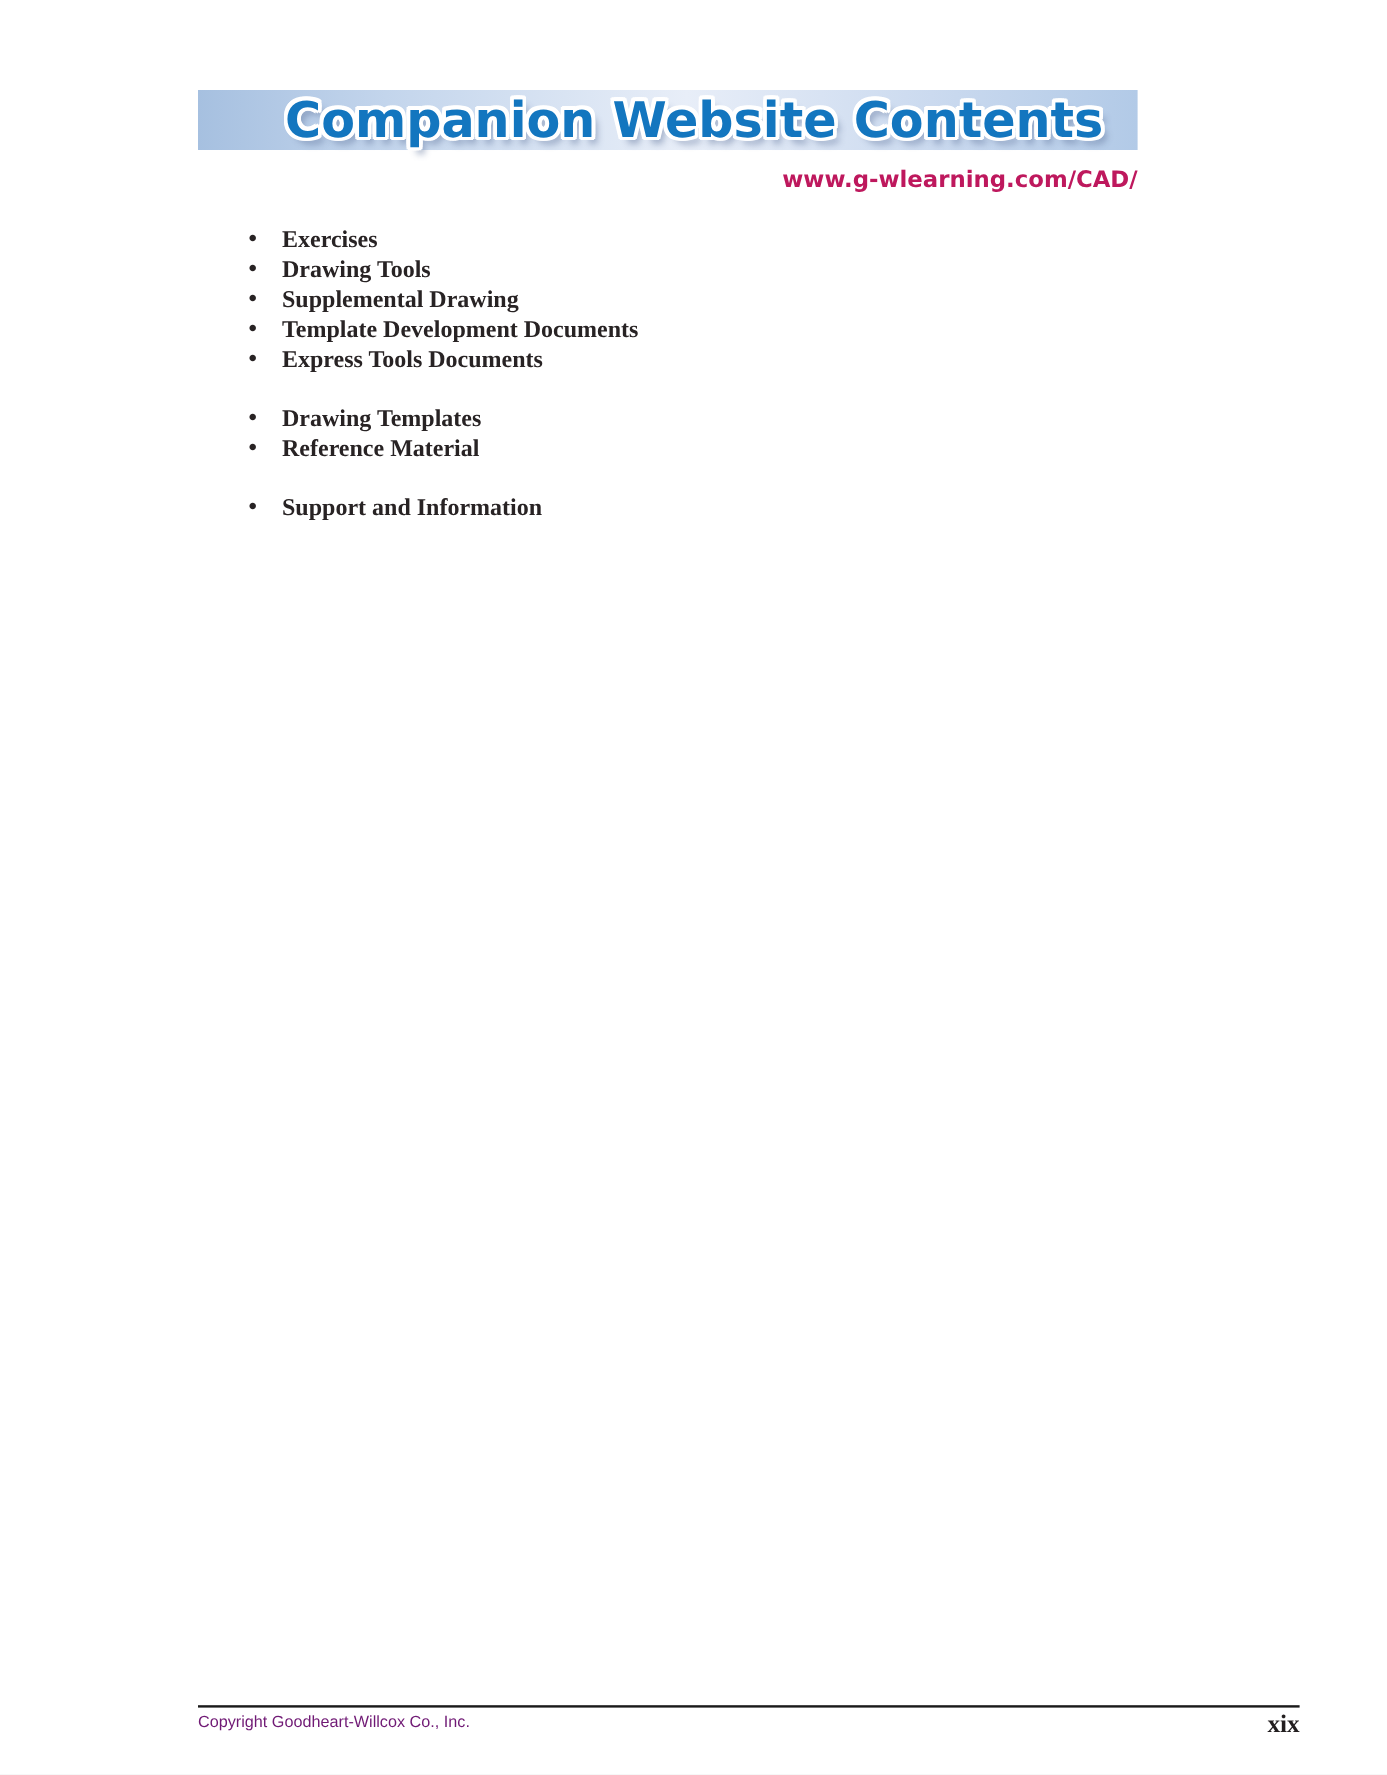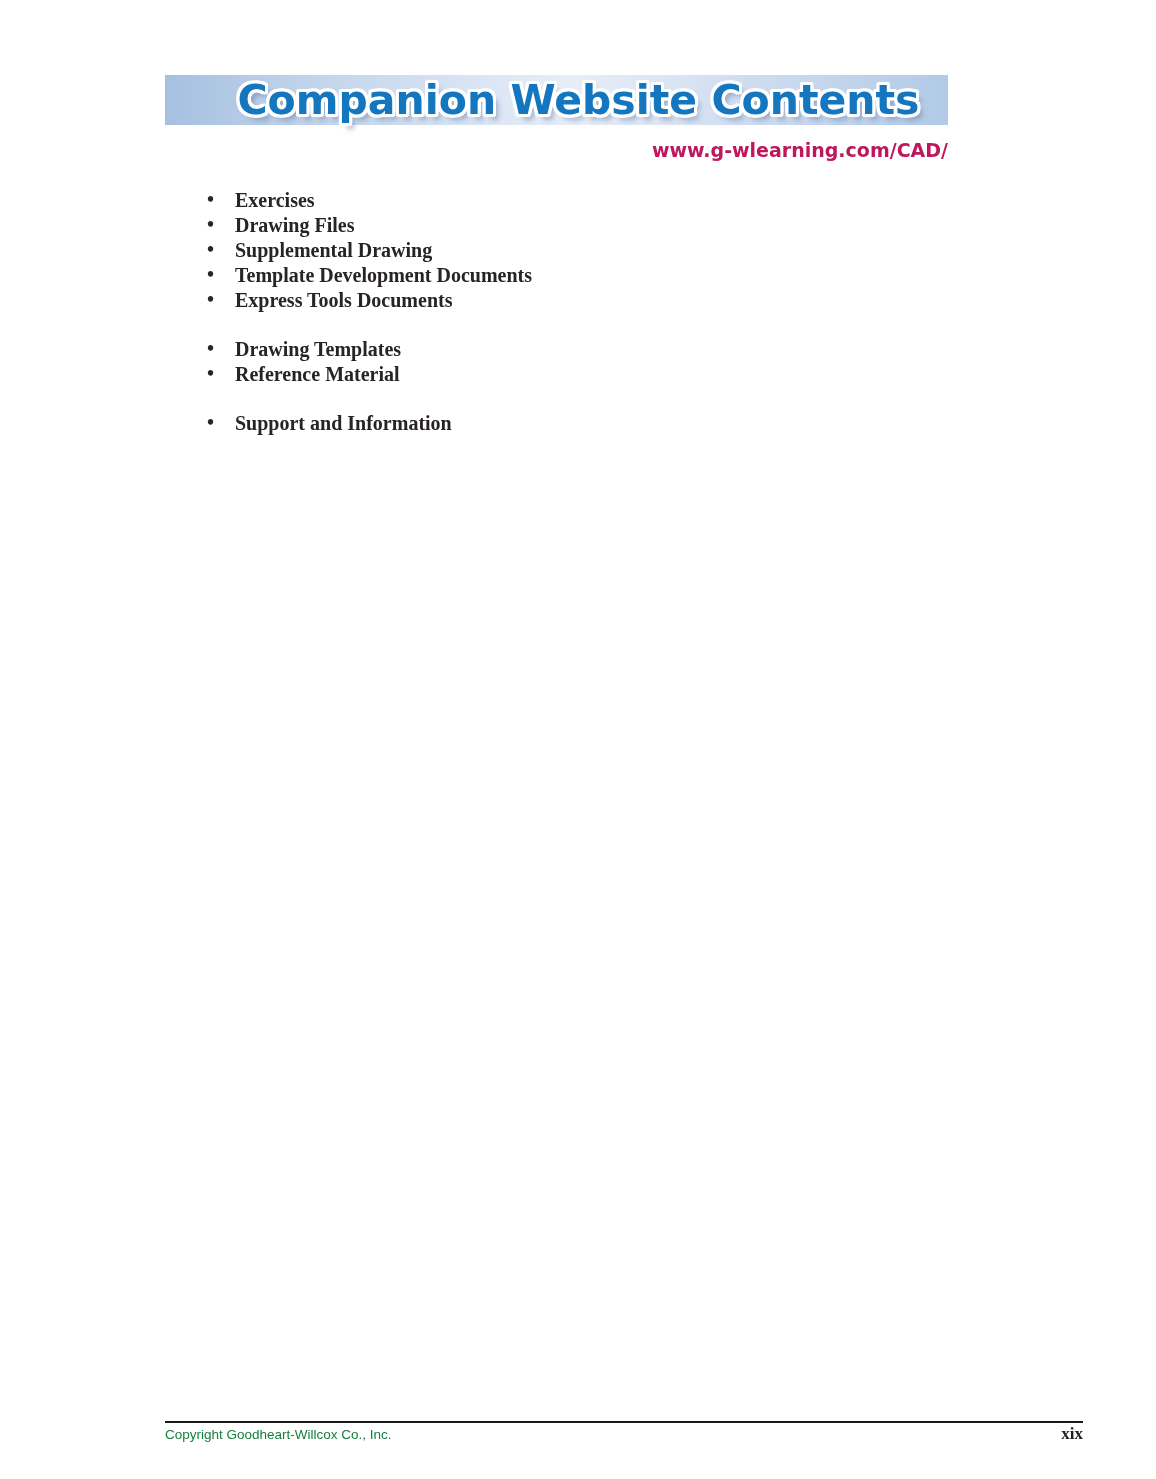--- a/index.html
+++ b/index.html
@@ -94,30 +94,30 @@
     position: absolute;
     left: 165px; top: 1421px;
     width: 918px; height: 1.5px;
     background: #1a1a1a;
   }
   .footer-copyright {
     position: absolute;
     left: 165px; top: 1427px;
     font-family: "Liberation Sans", sans-serif;
     font-size: 13.5px;
-    color: #15803d;
+    color: #701a75;
   }
   .footer-page-number {
     position: absolute;
     left: 165px; top: 1424px;
     width: 918px;
     text-align: right;
     font-family: "Liberation Serif", serif;
     font-weight: bold;
-    font-size: 17px;
+    font-size: 21px;
     color: #221e1f;
   }
 </style>
 </head>
 <body>
 
 <div class="page">
 
   <div class="banner">
     <span class="banner-text">Companion Website Contents</span>
@@ -128,21 +128,21 @@
   <div class="content">
 
     <div class="section">
       <ul>
         <li>
           <span class="bullet">•</span>
           <span>Exercises</span>
         </li>
         <li>
           <span class="bullet">•</span>
-          <span>Drawing Files</span>
+          <span>Drawing Tools</span>
         </li>
         <li>
           <span class="bullet">•</span>
           <span>Supplemental Drawing</span>
         </li>
         <li>
           <span class="bullet">•</span>
           <span>Template Development Documents</span>
         </li>
         <li>

